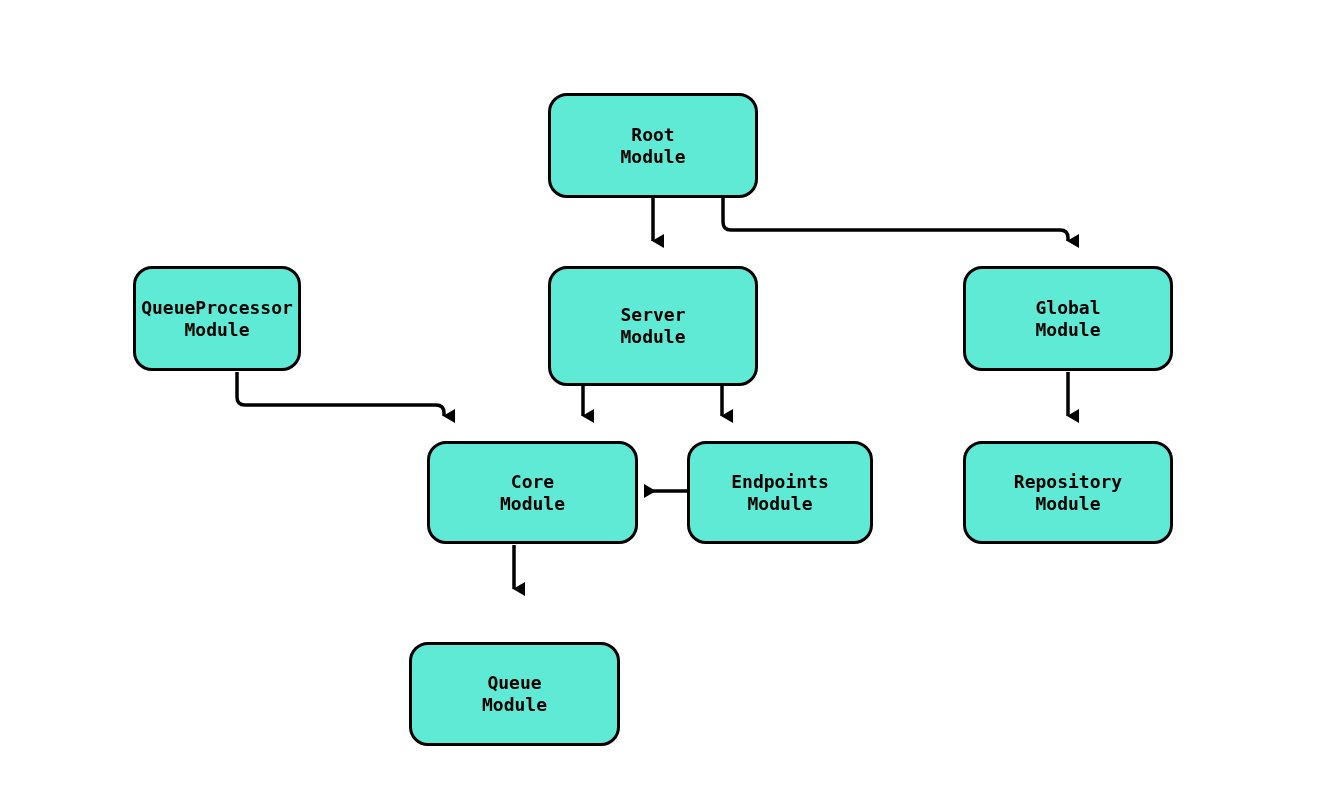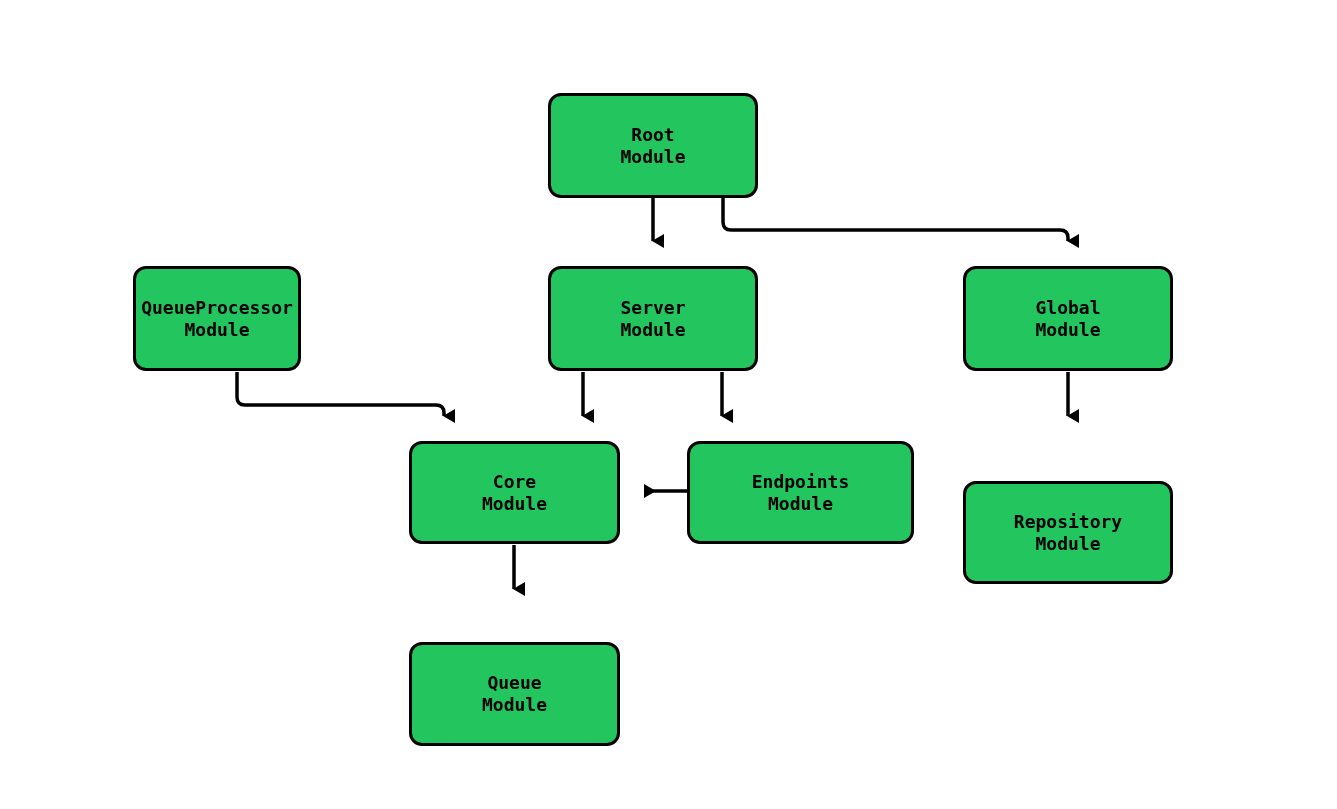--- a/index.html
+++ b/index.html
@@ -23,23 +23,23 @@
   #edge-layer {
     position: absolute;
     left: 0;
     top: 0;
     width: 1337px;
     height: 809px;
   }
   .node {
     position: absolute;
     box-sizing: border-box;
-    background: #22c55e;
+    background: #5eead4;
     border: 3.5px solid #000000;
-    border-radius: 13px;
+    border-radius: 19px;
     display: flex;
     flex-direction: column;
     align-items: center;
     justify-content: center;
     z-index: 2;
   }
   .node-label {
     font-family: "DejaVu Sans Mono", "Liberation Mono", monospace;
     font-size: 18px;
     font-weight: 700;
@@ -85,41 +85,41 @@
   <div class="node" style="left:548px; top:93px; width:210px; height:105px;">
     <div class="node-label">Root
 Module</div>
   </div>
 
   <div class="node" style="left:133px; top:266px; width:168px; height:105px;">
     <div class="node-label">QueueProcessor
 Module</div>
   </div>
 
-  <div class="node" style="left:548px; top:266px; width:210px; height:105px;">
+  <div class="node" style="left:548px; top:266px; width:210px; height:120px;">
     <div class="node-label">Server
 Module</div>
   </div>
 
   <div class="node" style="left:963px; top:266px; width:210px; height:105px;">
     <div class="node-label">Global
 Module</div>
   </div>
 
-  <div class="node" style="left:409px; top:441px; width:211px; height:103px;">
+  <div class="node" style="left:427px; top:441px; width:211px; height:103px;">
     <div class="node-label">Core
 Module</div>
   </div>
 
-  <div class="node" style="left:687px; top:441px; width:227px; height:103px;">
+  <div class="node" style="left:687px; top:441px; width:186px; height:103px;">
     <div class="node-label">Endpoints
 Module</div>
   </div>
 
-  <div class="node" style="left:963px; top:441px; width:210px; height:103px;margin-top:40px;">
+  <div class="node" style="left:963px; top:441px; width:210px; height:103px;">
     <div class="node-label">Repository
 Module</div>
   </div>
 
   <div class="node" style="left:409px; top:642px; width:211px; height:104px;">
     <div class="node-label">Queue
 Module</div>
   </div>
 
 </div>

